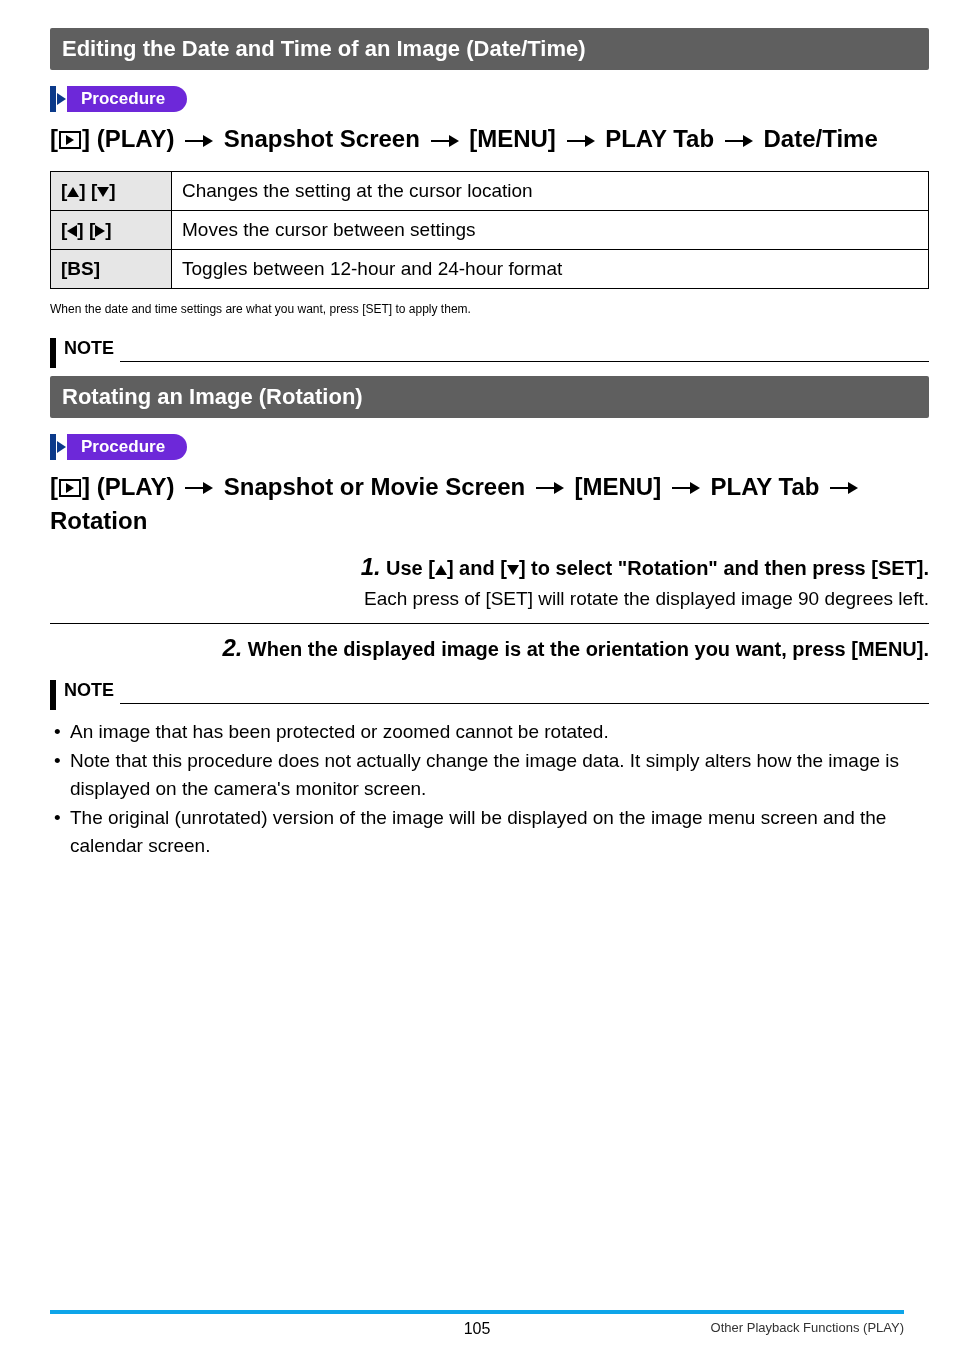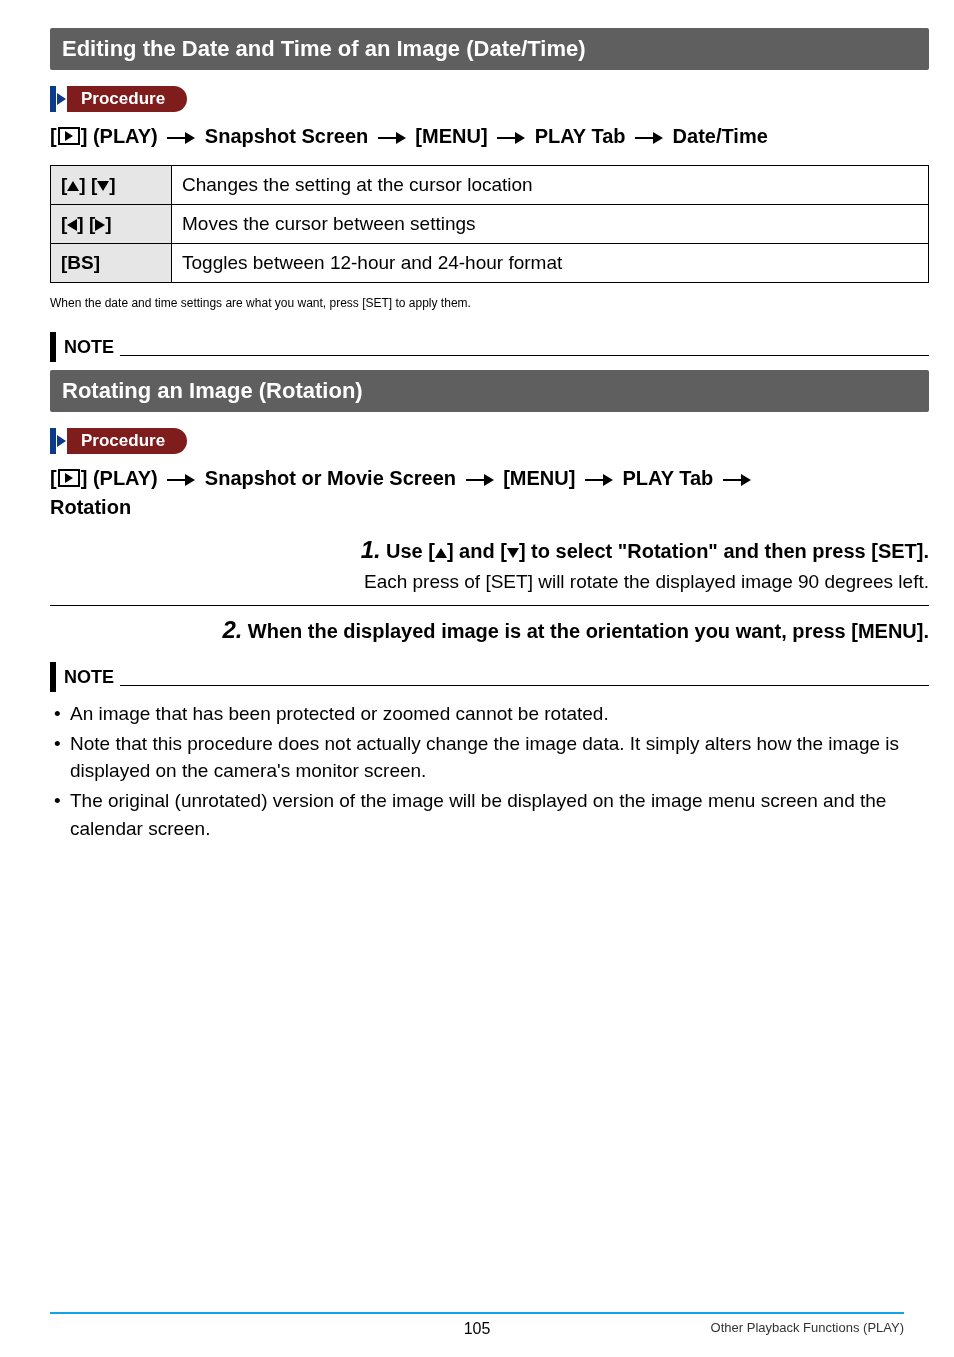--- a/index.html
+++ b/index.html
@@ -31,41 +31,41 @@
     margin: 4px 0 10px 0;
   }
   .proc-bar {
     width: 6px;
     height: 26px;
     background: #0b3a8a;
     margin-right: 2px;
   }
   .proc-pill {
     position: relative;
-    background: #7f1d1d;
+    background: #6d28d9;
     color: #ffffff;
     font-weight: bold;
     font-size: 17px;
     height: 26px;
     line-height: 26px;
     padding: 0 22px 0 14px;
     border-radius: 0 13px 13px 0;
   }
   .proc-arrow {
     width: 0; height: 0;
     border-top: 6px solid transparent;
     border-bottom: 6px solid transparent;
     border-left: 9px solid #0b3a8a;
     margin-right: 0;
     transform: translateX(-1px);
     z-index: 2;
   }
   .path-line {
     font-weight: bold;
-    font-size: 20px;
+    font-size: 24px;
     margin: 8px 0 14px 0;
     line-height: 1.45;
   }
   .arrow {
     display: inline-block;
     vertical-align: middle;
     width: 28px;
     height: 12px;
     position: relative;
     margin: 0 4px;
@@ -105,21 +105,21 @@
     white-space: nowrap;
   }
   .body-text {
     font-size: 12px;
     line-height: 1.4;
     margin: 4px 0 20px 0;
   }
 
   .note-row {
     display: flex;
-    align-items: flex-end;
+    align-items: flex-start;
     margin: 18px 0 8px 0;
   }
   .note-bar {
     width: 6px;
     height: 30px;
     background: #000;
     margin-right: 8px;
   }
   .note-label {
     font-weight: bold;
@@ -206,21 +206,21 @@
     width: 0; height: 0;
     border-top: 5px solid transparent;
     border-bottom: 5px solid transparent;
     border-left: 8px solid #000;
   }
 
   .footer {
     position: absolute;
     bottom: 22px;
     left: 50px; right: 50px;
-    border-top: 2px solid #0ea5e9;
+    border-top: 4px solid #0ea5e9;
     padding-top: 6px;
     display: flex;
     justify-content: space-between;
     font-size: 13px;
     color: #333;
     text-align: center;
   }
   .footer .pnum {
     position: absolute;
     left: 50%;

